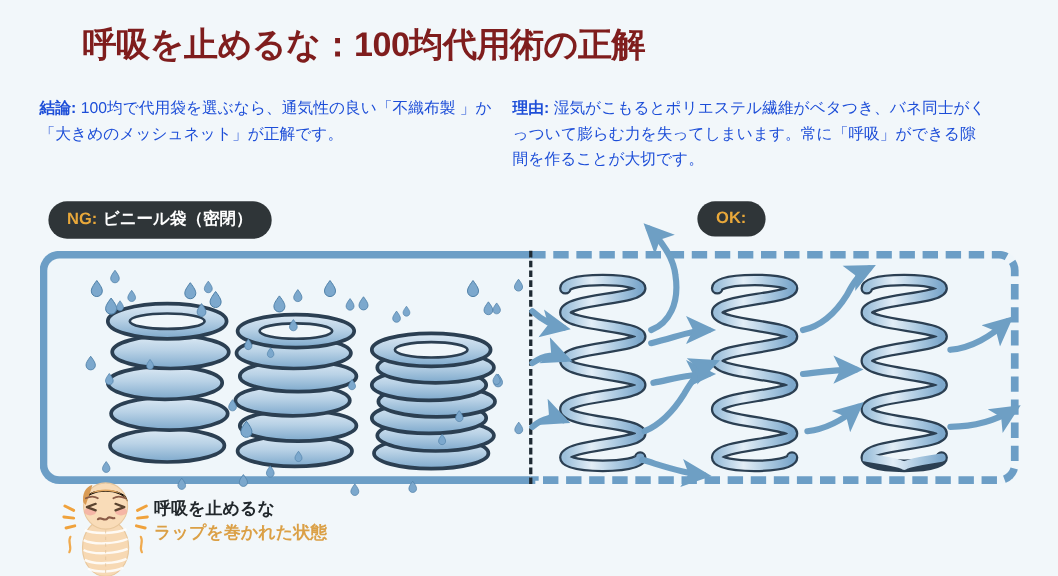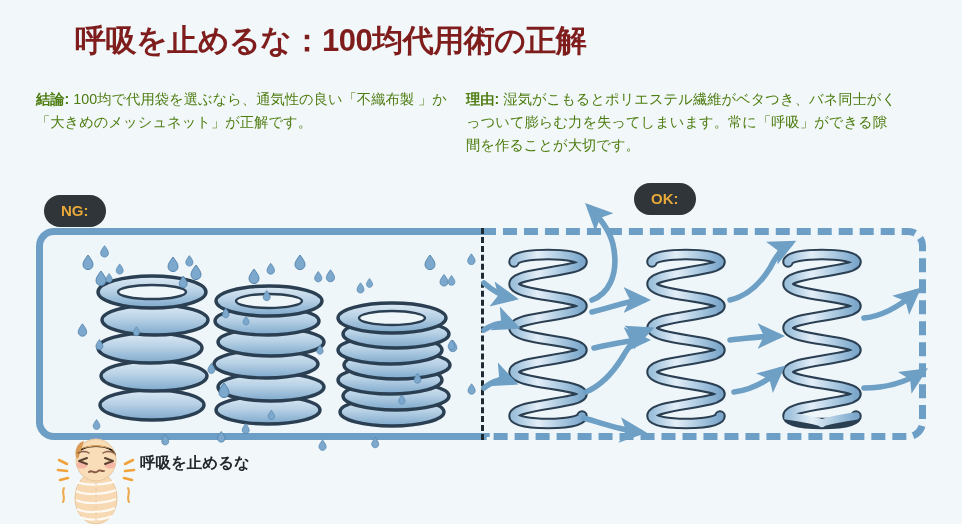--- a/index.html
+++ b/index.html
@@ -31,21 +31,21 @@
     letter-spacing: -0.5px;
     color: #7f1d1d;
     white-space: nowrap;
     margin-left: 39px;
   }
   .intro-col {
     position: absolute;
     top: 88px;
     font-size: 14.3px;
     line-height: 1.62;
-    color: #4d7c0f;
+    color: #1d4ed8;
   }
   .intro-left  { left: 36px;  width: 438px; }
   .intro-right { left: 466px; width: 432px; }
   .intro-col .lead {
     font-weight: bold;
   }
 
   
   .panel {
     position: absolute;
@@ -86,21 +86,21 @@
     background: #2f3538;
     color: #ffffff;
     font-size: 15px;
     font-weight: bold;
     padding: 7px 17px 8px;
     border-radius: 999px;
     white-space: nowrap;
     z-index: 6;
   }
   .badge .pfx { color: #e9a83a; }
-  .badge-ng { left: 44px; top: 195px; text-align: right; }
+  .badge-ng { left: 44px; top: 183px; text-align: right; }
   .badge-ok { left: 634px; top: 183px; gap: 48px; }
 
   
   .caption {
     position: absolute;
     left: 140px;
     top: 452px;
     z-index: 7;
     line-height: 1.4;
   }
@@ -139,20 +139,21 @@
   <div class="intro-col intro-right">
     <span class="lead">理由:</span><span> 湿気がこもるとポリエステル繊維がベタつき、バネ同士がくっついて膨らむ力を失ってしまいます。常に「呼吸」ができる隙間を作ることが大切です。</span>
   </div>
 
   <div class="panel panel-ng"></div>
   <div class="panel panel-ok"></div>
   <div class="divider"></div>
 
   <div class="badge badge-ng">
     <span class="pfx">NG:</span>
+    <span>ビニール袋（密閉）</span>
   </div>
 
   <div class="badge badge-ok">
     <span class="pfx">OK:</span>
   </div>
 
   <svg class="art" width="962" height="524" viewBox="0 0 962 524">
     <defs>
       <linearGradient id="coilGrad" x1="0" y1="0" x2="0" y2="1">
         <stop offset="0%" stop-color="#dce9f4"></stop>
@@ -346,15 +347,16 @@
         <path d="M70,42 L78,44"></path>
     </g>
     <g stroke="#f0a23c" stroke-width="2" stroke-linecap="round" fill="none" opacity="0.9">
       <path d="M10,52 C7,57 12,61 9,66"></path>
       <path d="M74,52 C77,57 72,61 75,66"></path>
     </g>
   </svg>
 
   <div class="caption">
     <div class="l1">呼吸を止めるな</div>
+    <div class="l2">ラップを巻かれた状態</div>
   </div>
 
 </div>
 
 </body></html>

